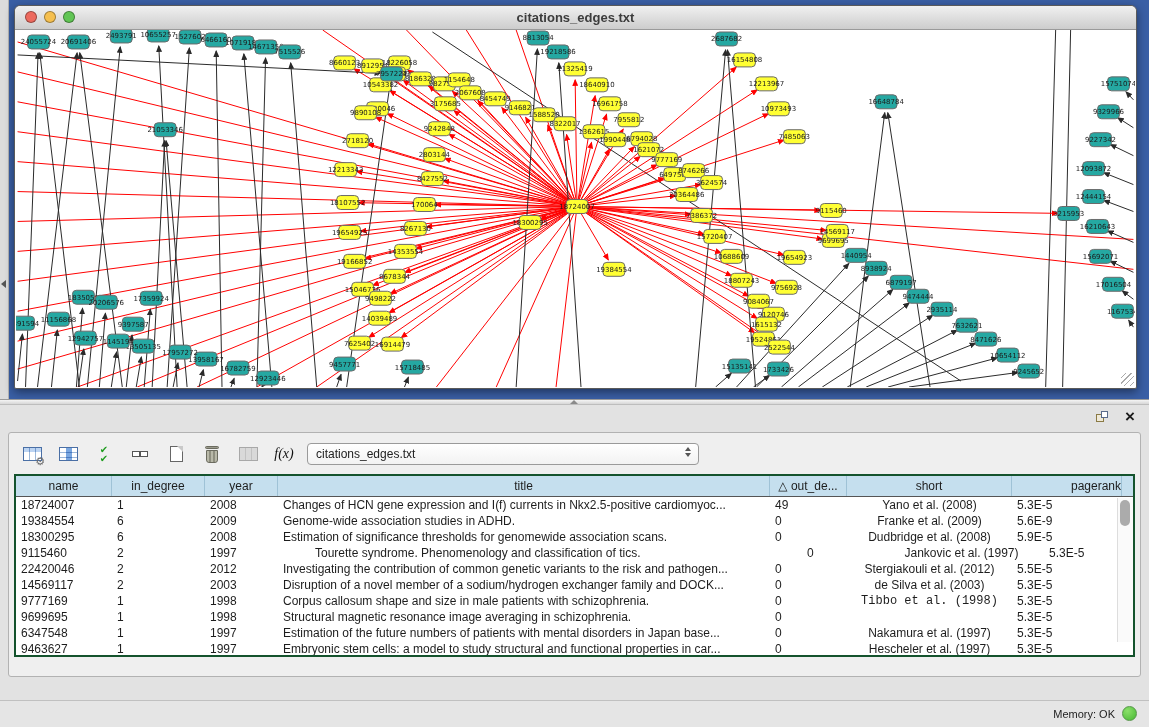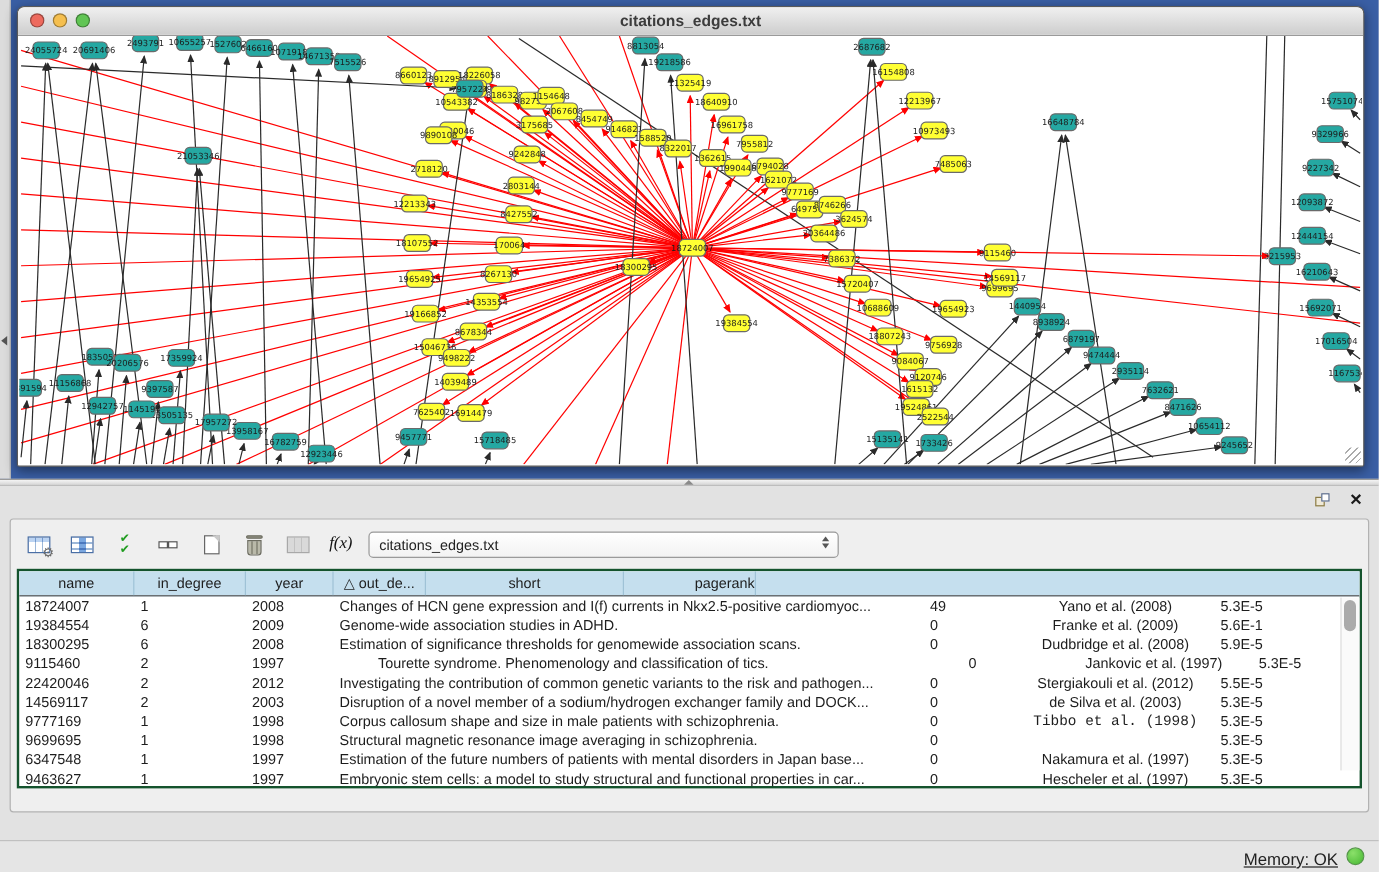--- a/index.html
+++ b/index.html
@@ -66,21 +66,21 @@
   .vscroll{position:absolute;right:0px;top:22px;width:15px;height:144px;background:#fafafa;border-left:1px solid #ddd;}
   .vthumb{position:absolute;left:2px;top:2px;width:10px;height:26px;border-radius:6px;background:#ababab;}
   
   .tabs{position:absolute;left:0;right:0;top:267px;display:flex;justify-content:center;}
   .seg{display:flex;border:1px solid #9e9e9e;border-radius:5px;overflow:hidden;background:#fdfdfd;box-shadow:0 1px 0 rgba(255,255,255,.7);}
   .seg .tab{font-size:12px;color:#222;padding:3px 14px;border-right:1px solid #b5b5b5;background:linear-gradient(#fdfdfd,#ededed);}
   .seg .tab:last-child{border-right:none;}
   .seg .tab.sel{background:linear-gradient(#8d8d8d,#6e6e6e);color:#e8e8e8;}
   
   .statusbar{position:absolute;left:0;top:700px;width:1149px;height:27px;background:#e5e5e5;border-top:1px solid #c0c0c0;box-sizing:border-box;}
-  .memory{position:absolute;right:34px;top:7px;font-size:14px;color:#222;text-decoration:underline;}
+  .memory{position:absolute;right:34px;top:7px;font-size:11px;color:#222;}
   .memdot{position:absolute;right:12px;top:5px;width:15px;height:15px;border-radius:50%;background:radial-gradient(circle at 35% 30%,#8be06a,#46b832);border:1px solid #56974a;box-sizing:border-box;}
 </style>
 </head>
 <body>
 
 <div class="desktop">
   <div class="left-strip">
     <div class="collapse-arrow"></div>
   </div>
   <div class="window">
@@ -786,20 +786,21 @@
             <i class="dn"></i>
           </span>
       </span>
     </div>
 
     <div class="tablewrap">
       <div class="thead" id="thead">
           <div class="th" style="width: 96px;">name</div>
           <div class="th" style="width: 93px;">in_degree</div>
           <div class="th" style="width: 73px;">year</div>
+          <div class="th" style="width: 492px;">title</div>
           <div class="th" style="width: 77px;">△ out_de...</div>
           <div class="th" style="width: 165px;">short</div>
           <div class="th" style="width: 110px; text-align: right;">pagerank</div>
         </div>
       <div class="tbody" id="tbody">
           <div class="tr">
             <div class="td" style="width: 96px;">18724007</div>
             <div class="td" style="width: 93px;">1</div>
             <div class="td" style="width: 73px;">2008</div>
             <div class="td" style="width: 492px;">Changes of HCN gene expression and I(f) currents in Nkx2.5-positive cardiomyoc...</div>
@@ -807,21 +808,21 @@
             <div class="td center" style="width: 165px;">Yano et al. (2008)</div>
             <div class="td" style="width: 110px;">5.3E-5</div>
           </div>
           <div class="tr">
             <div class="td" style="width: 96px;">19384554</div>
             <div class="td" style="width: 93px;">6</div>
             <div class="td" style="width: 73px;">2009</div>
             <div class="td" style="width: 492px;">Genome-wide association studies in ADHD.</div>
             <div class="td" style="width: 77px;">0</div>
             <div class="td center" style="width: 165px;">Franke et al. (2009)</div>
-            <div class="td" style="width: 110px;">5.6E-1</div>
+            <div class="td" style="width: 110px;">5.6E-9</div>
           </div>
           <div class="tr">
             <div class="td" style="width: 96px;">18300295</div>
             <div class="td" style="width: 93px;">6</div>
             <div class="td" style="width: 73px;">2008</div>
             <div class="td" style="width: 492px;">Estimation of significance thresholds for genomewide association scans.</div>
             <div class="td" style="width: 77px;">0</div>
             <div class="td center" style="width: 165px;">Dudbridge et al. (2008)</div>
             <div class="td" style="width: 110px;">5.9E-5</div>
           </div>

